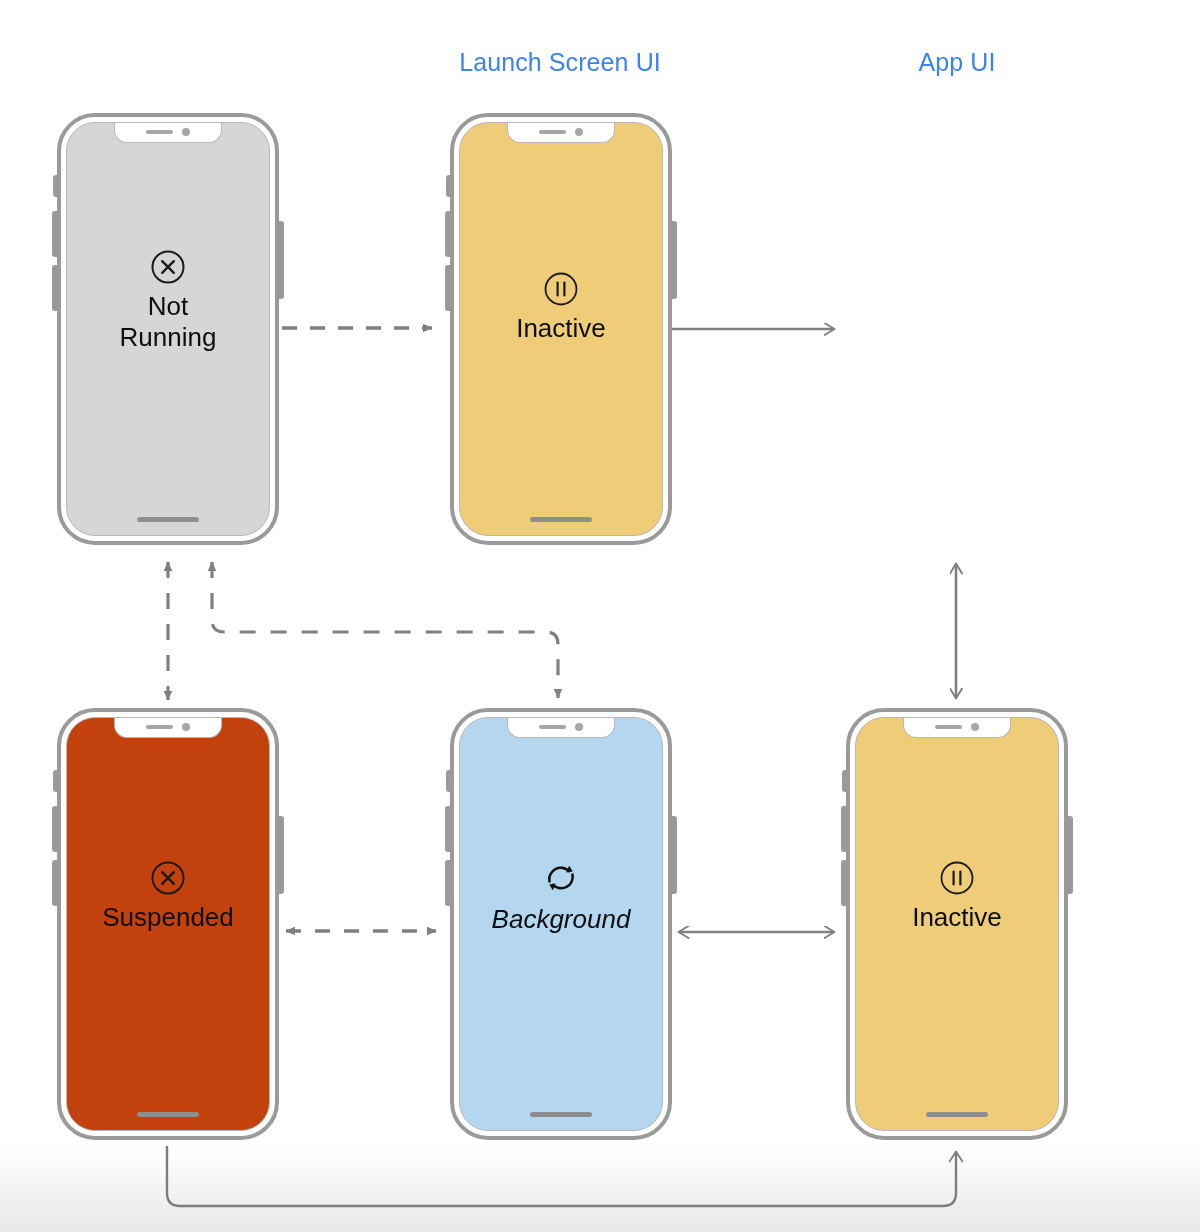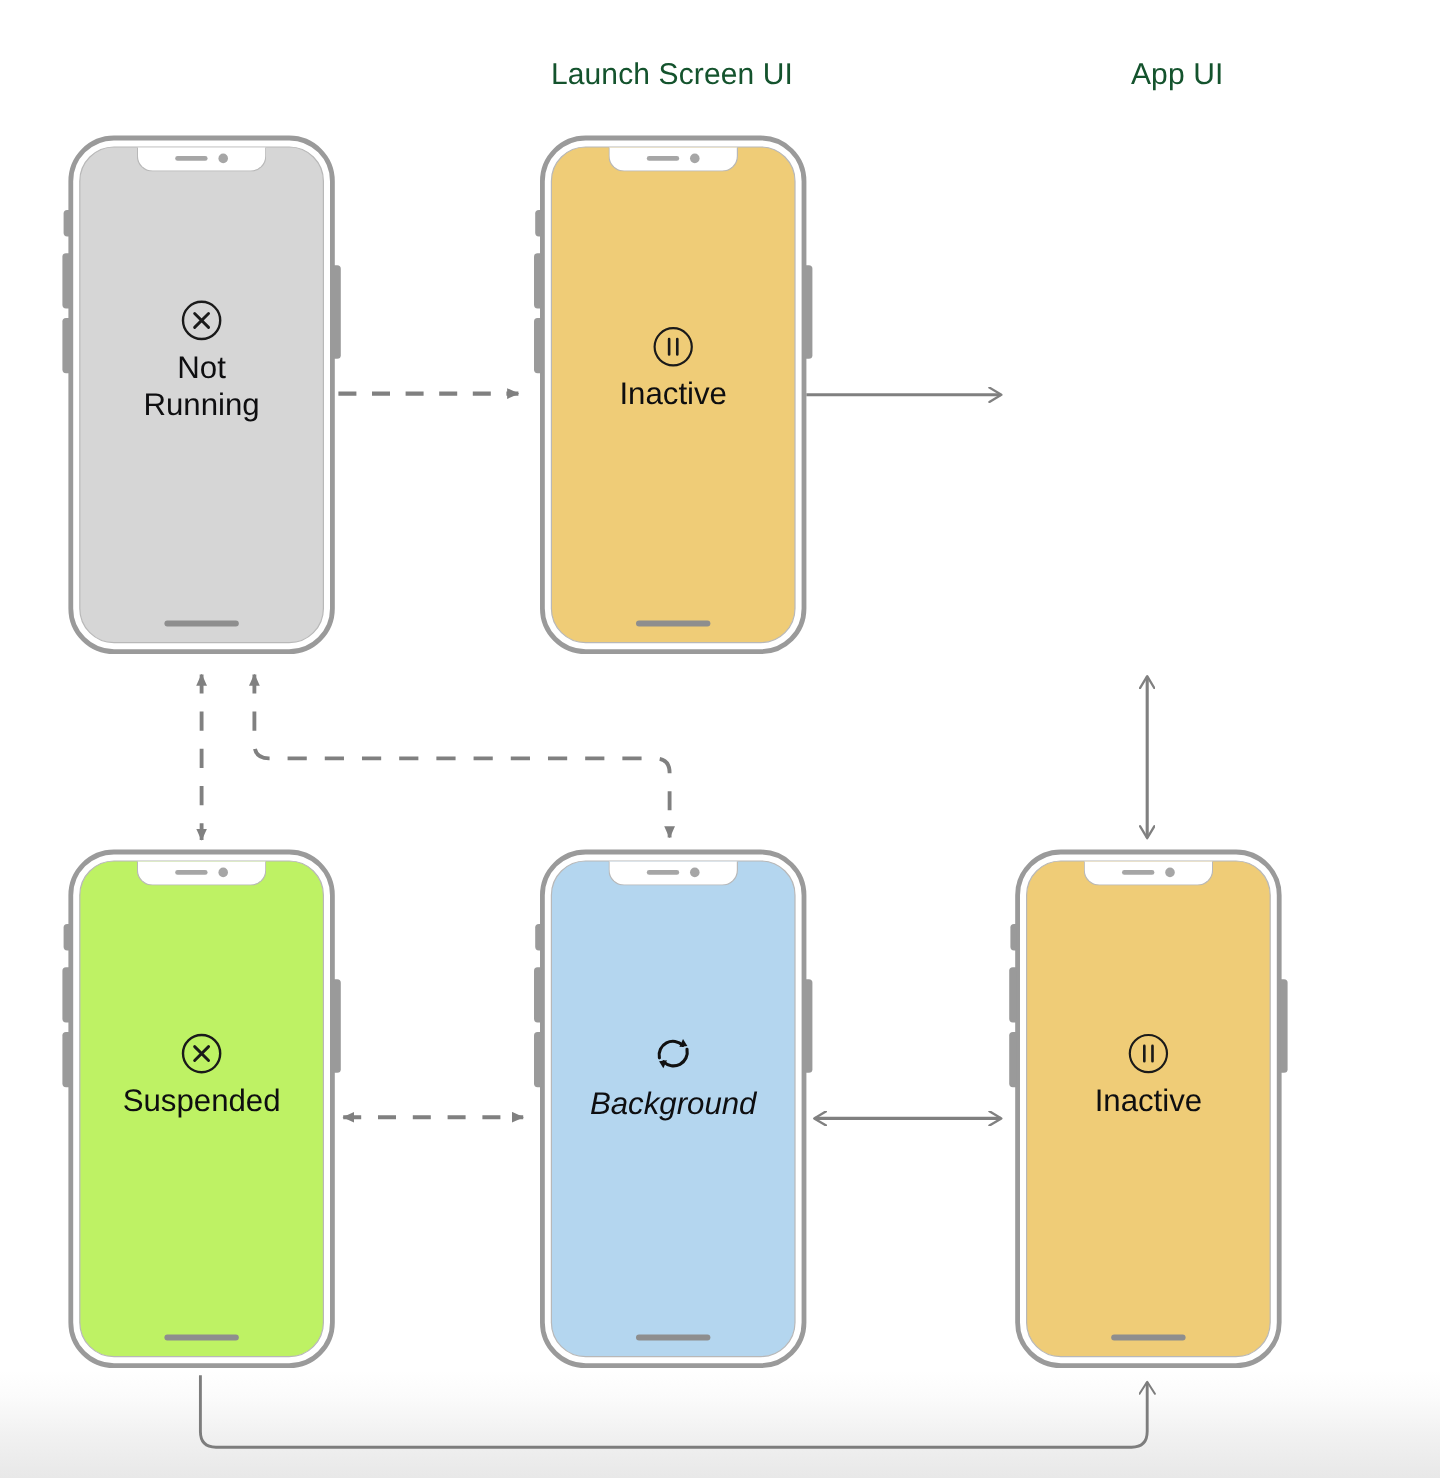--- a/index.html
+++ b/index.html
@@ -26,21 +26,21 @@
     bottom: 0;
     height: 90px;
     background: linear-gradient(to bottom, #ffffff 0%, #fbfbfb 25%, #f1f1f1 60%, #e8e8e8 100%);
     z-index: 0;
   }
 
   
   .col-header {
     position: absolute;
     font-size: 25px;
-    color: #14532d;
+    color: #3b82f6;
     letter-spacing: 0.1px;
     white-space: nowrap;
     text-align: center;
     z-index: 5;
   }
 
   
   .phone {
     position: absolute;
     width: 222px;
@@ -154,21 +154,21 @@
   }
 </style>
 </head>
 <body>
 
 <div id="stage">
 
   <div class="bottom-fade"></div>
 
   <div class="col-header" style="left:560px; top:48px; transform:translateX(-50%);">Launch Screen UI</div>
-  <div class="col-header" style="left:957px; top:48px; transform:translateX(-50%);margin-left:24px;">App UI</div>
+  <div class="col-header" style="left:957px; top:48px; transform:translateX(-50%);">App UI</div>
 
   <div class="phone" style="left:57px; top:113px;">
     <div class="btn-side btn-mute"></div>
     <div class="btn-side btn-volup"></div>
     <div class="btn-side btn-voldn"></div>
     <div class="btn-side btn-power"></div>
     <div class="phone-frame"></div>
     <div class="phone-screen" style="background:#d6d6d6;">
       <div class="notch">
         <div class="notch-speaker"></div>
@@ -208,21 +208,21 @@
     </div>
   </div>
 
 
   <div class="phone" style="left:57px; top:708px;">
     <div class="btn-side btn-mute"></div>
     <div class="btn-side btn-volup"></div>
     <div class="btn-side btn-voldn"></div>
     <div class="btn-side btn-power"></div>
     <div class="phone-frame"></div>
-    <div class="phone-screen" style="background:#bef264;">
+    <div class="phone-screen" style="background:#c2410c;">
       <div class="notch">
         <div class="notch-speaker"></div>
         <div class="notch-camera"></div>
       </div>
       <div class="screen-content" style="top:142px;">
         <svg class="state-icon" width="36" height="36" viewBox="0 0 36 36">
           <circle cx="18" cy="18" r="15.5" fill="none" stroke="#1a1a1a" stroke-width="2"></circle>
           <path d="M12.2 12.2 L23.8 23.8 M23.8 12.2 L12.2 23.8" fill="none" stroke="#1a1a1a" stroke-width="2.4" stroke-linecap="round"></path>
         </svg>
         <div class="state-label">Suspended</div>

